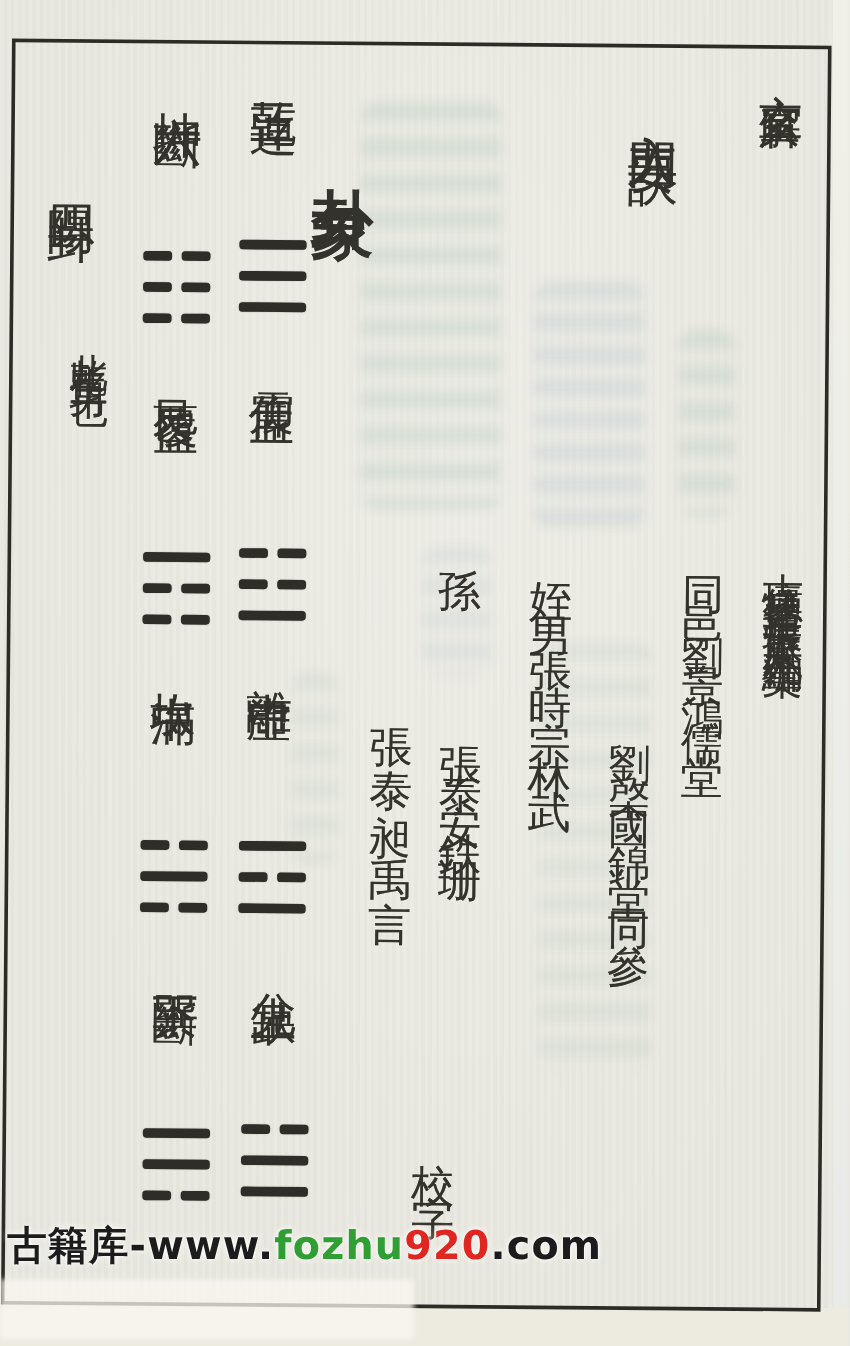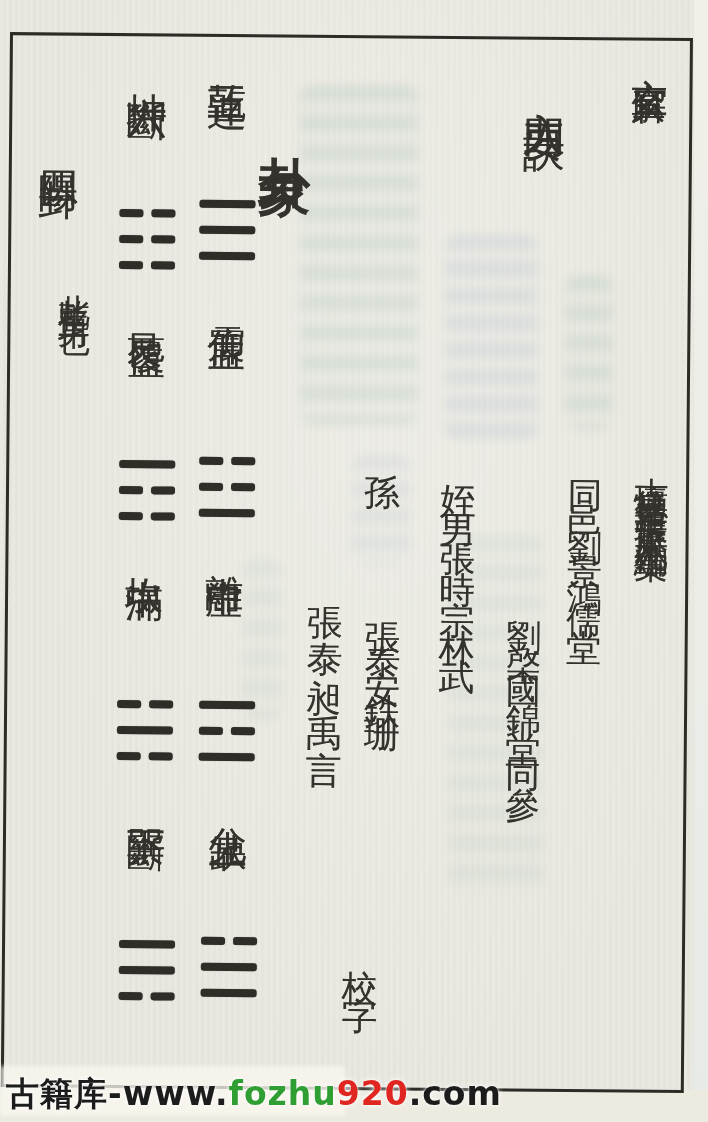--- a/index.html
+++ b/index.html
@@ -33,21 +33,21 @@
   
   .ghost{position:absolute;filter:blur(4px);opacity:.5;pointer-events:none;border-radius:14px;}
   .ghost.teal{background:repeating-linear-gradient(180deg, rgba(128,172,156,.34) 0 16px, rgba(128,172,156,.05) 16px 30px);}
   .ghost.blue{background:repeating-linear-gradient(180deg, rgba(126,156,184,.30) 0 14px, rgba(126,156,184,.05) 14px 27px);}
   .right-strip{position:absolute;left:694px;top:0;width:14px;height:1122px;
     background:linear-gradient(180deg,#f2f1ea,#e7ebe8);opacity:.85;}
   .bottom-strip{position:absolute;left:0;top:1090px;width:708px;height:32px;background:#edebe0;}
   .wm-bg{position:absolute;left:0;top:1066px;width:345px;height:50px;
     background:rgba(249,247,239,.75);filter:blur(2px);}
   .watermark{
-    position:absolute;left:6px;top:1072px;
+    position:absolute;left:6px;top:1016px;
     font-family:"DejaVu Sans","Liberation Sans",sans-serif;
     font-weight:bold;font-size:33px;letter-spacing:1px;color:#1c1c1c;
     text-shadow:0 0 6px rgba(255,255,255,.95),0 0 2px rgba(255,255,255,.95);
     white-space:nowrap;
   }
   .wm-green{color:#2f9e33;}
   .wm-red{color:#e02620;}
 </style>
 </head>
 <body>

